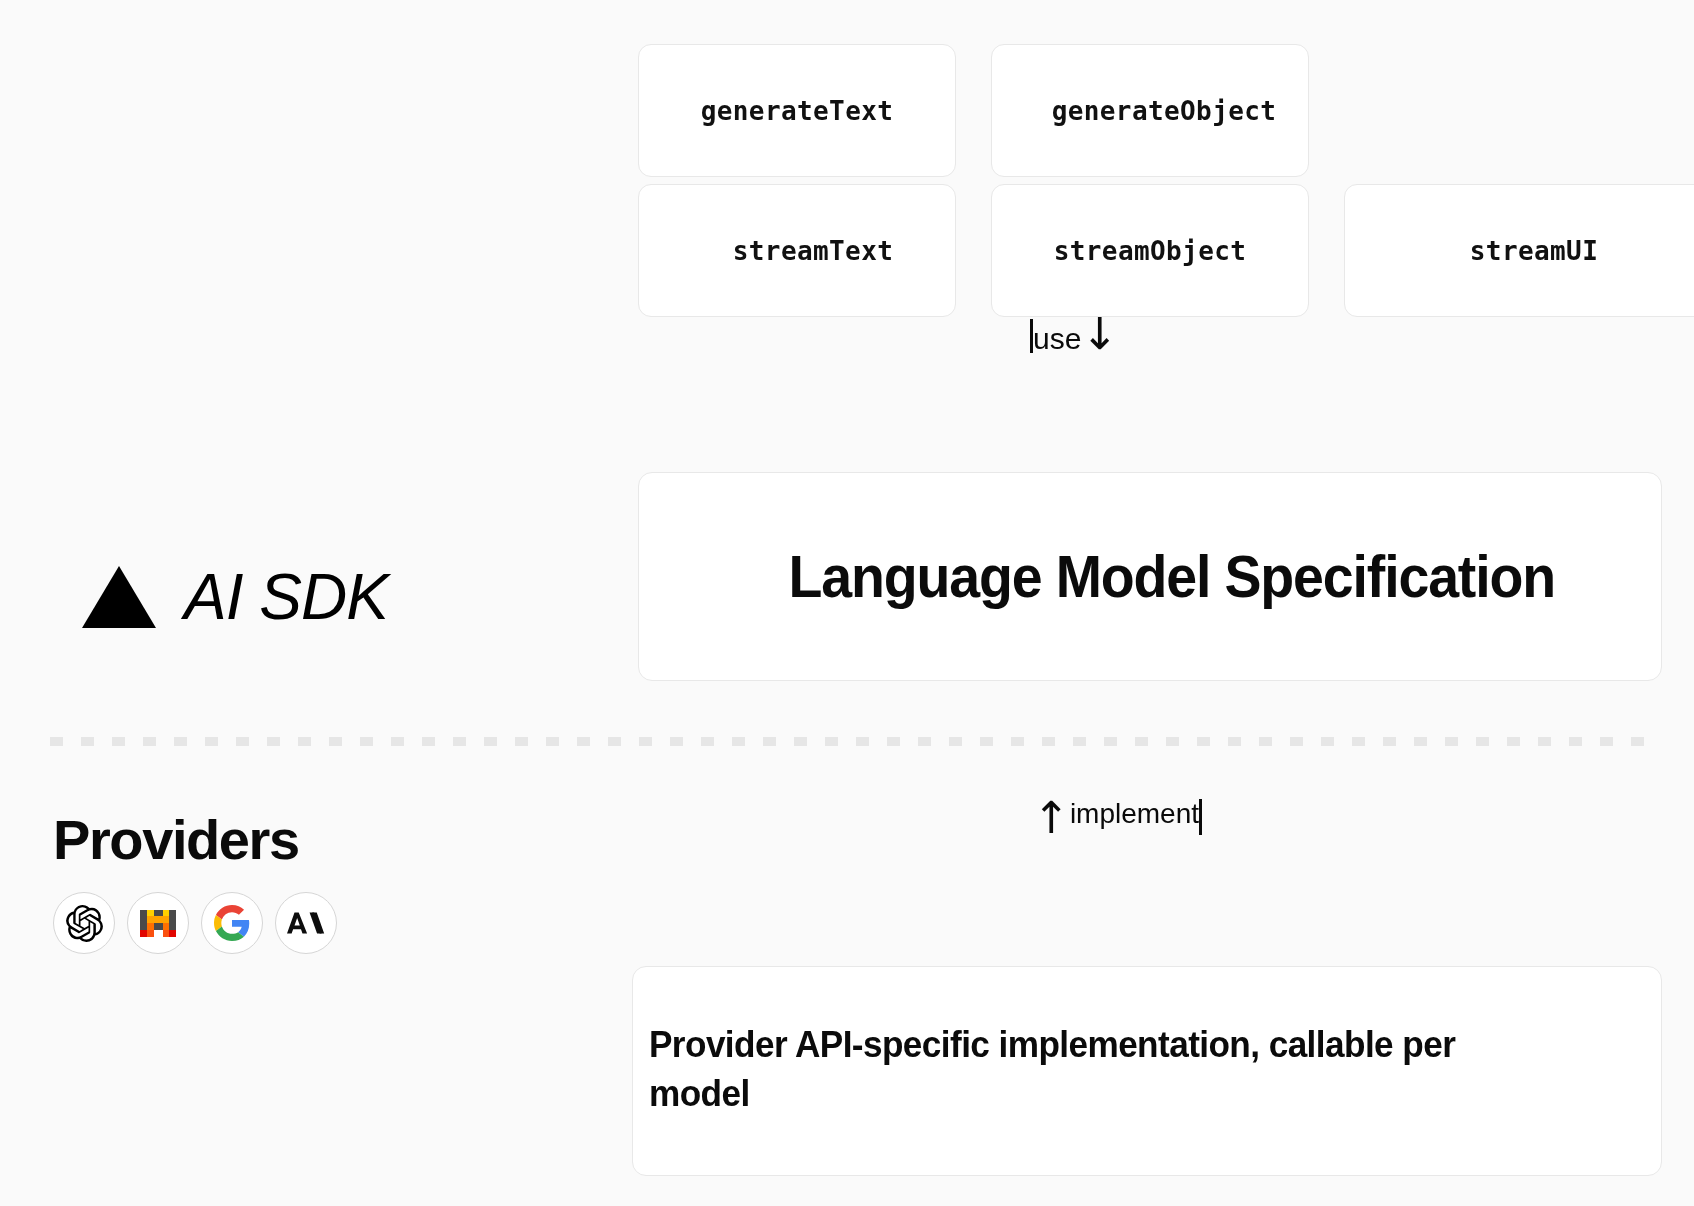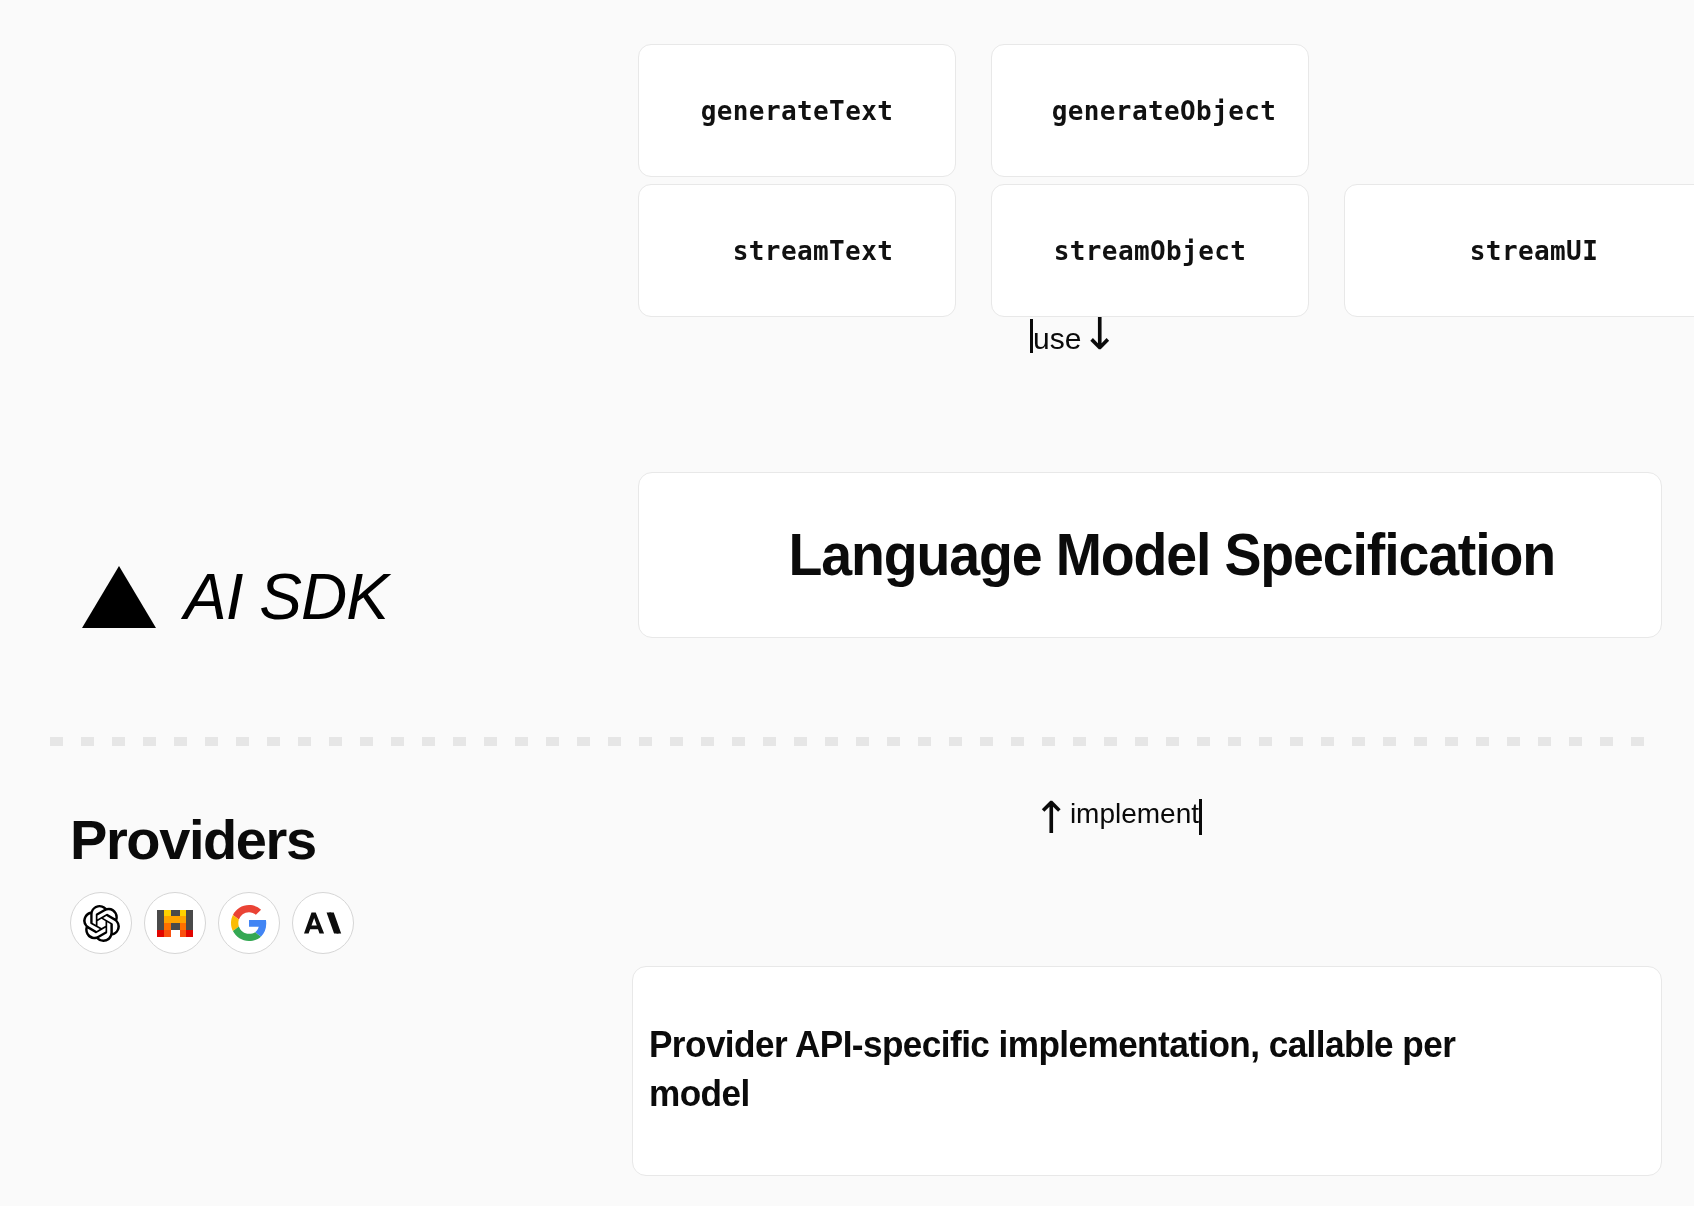--- a/index.html
+++ b/index.html
@@ -47,21 +47,21 @@
   #card-generateObject { left: 991px;  top: 44px;  width: 318px; height: 133px; padding-left: 28px; }
   #card-streamText     { left: 638px;  top: 184px; width: 318px; height: 133px; padding-left: 32px; }
   #card-streamObject   { left: 991px;  top: 184px; width: 318px; height: 133px; }
   #card-streamUI       { left: 1344px; top: 184px; width: 380px; height: 133px; }
 
   
   #card-spec {
     left: 638px;
     top: 472px;
     width: 1024px;
-    height: 166px;
+    height: 209px;
     border-radius: 14px;
     padding-left: 44px;
   }
   #card-spec .spec-title {
     font-family: "Liberation Sans", sans-serif;
     font-size: 59px;
     font-weight: 700;
     color: #0b0b0b;
     letter-spacing: -1.2px;
     transform: scaleX(0.94);
@@ -183,21 +183,21 @@
     font-size: 64px;
     font-weight: 400;
     color: #000000;
     letter-spacing: -1px;
     line-height: 1;
   }
 
   
   #providers-block {
     position: absolute;
-    left: 70px;
+    left: 53px;
     top: 812px;
   }
   #providers-title {
     font-family: "Liberation Sans", sans-serif;
     font-size: 56px;
     font-weight: 700;
     color: #0a0a0a;
     letter-spacing: -1.4px;
     line-height: 1;
   }

